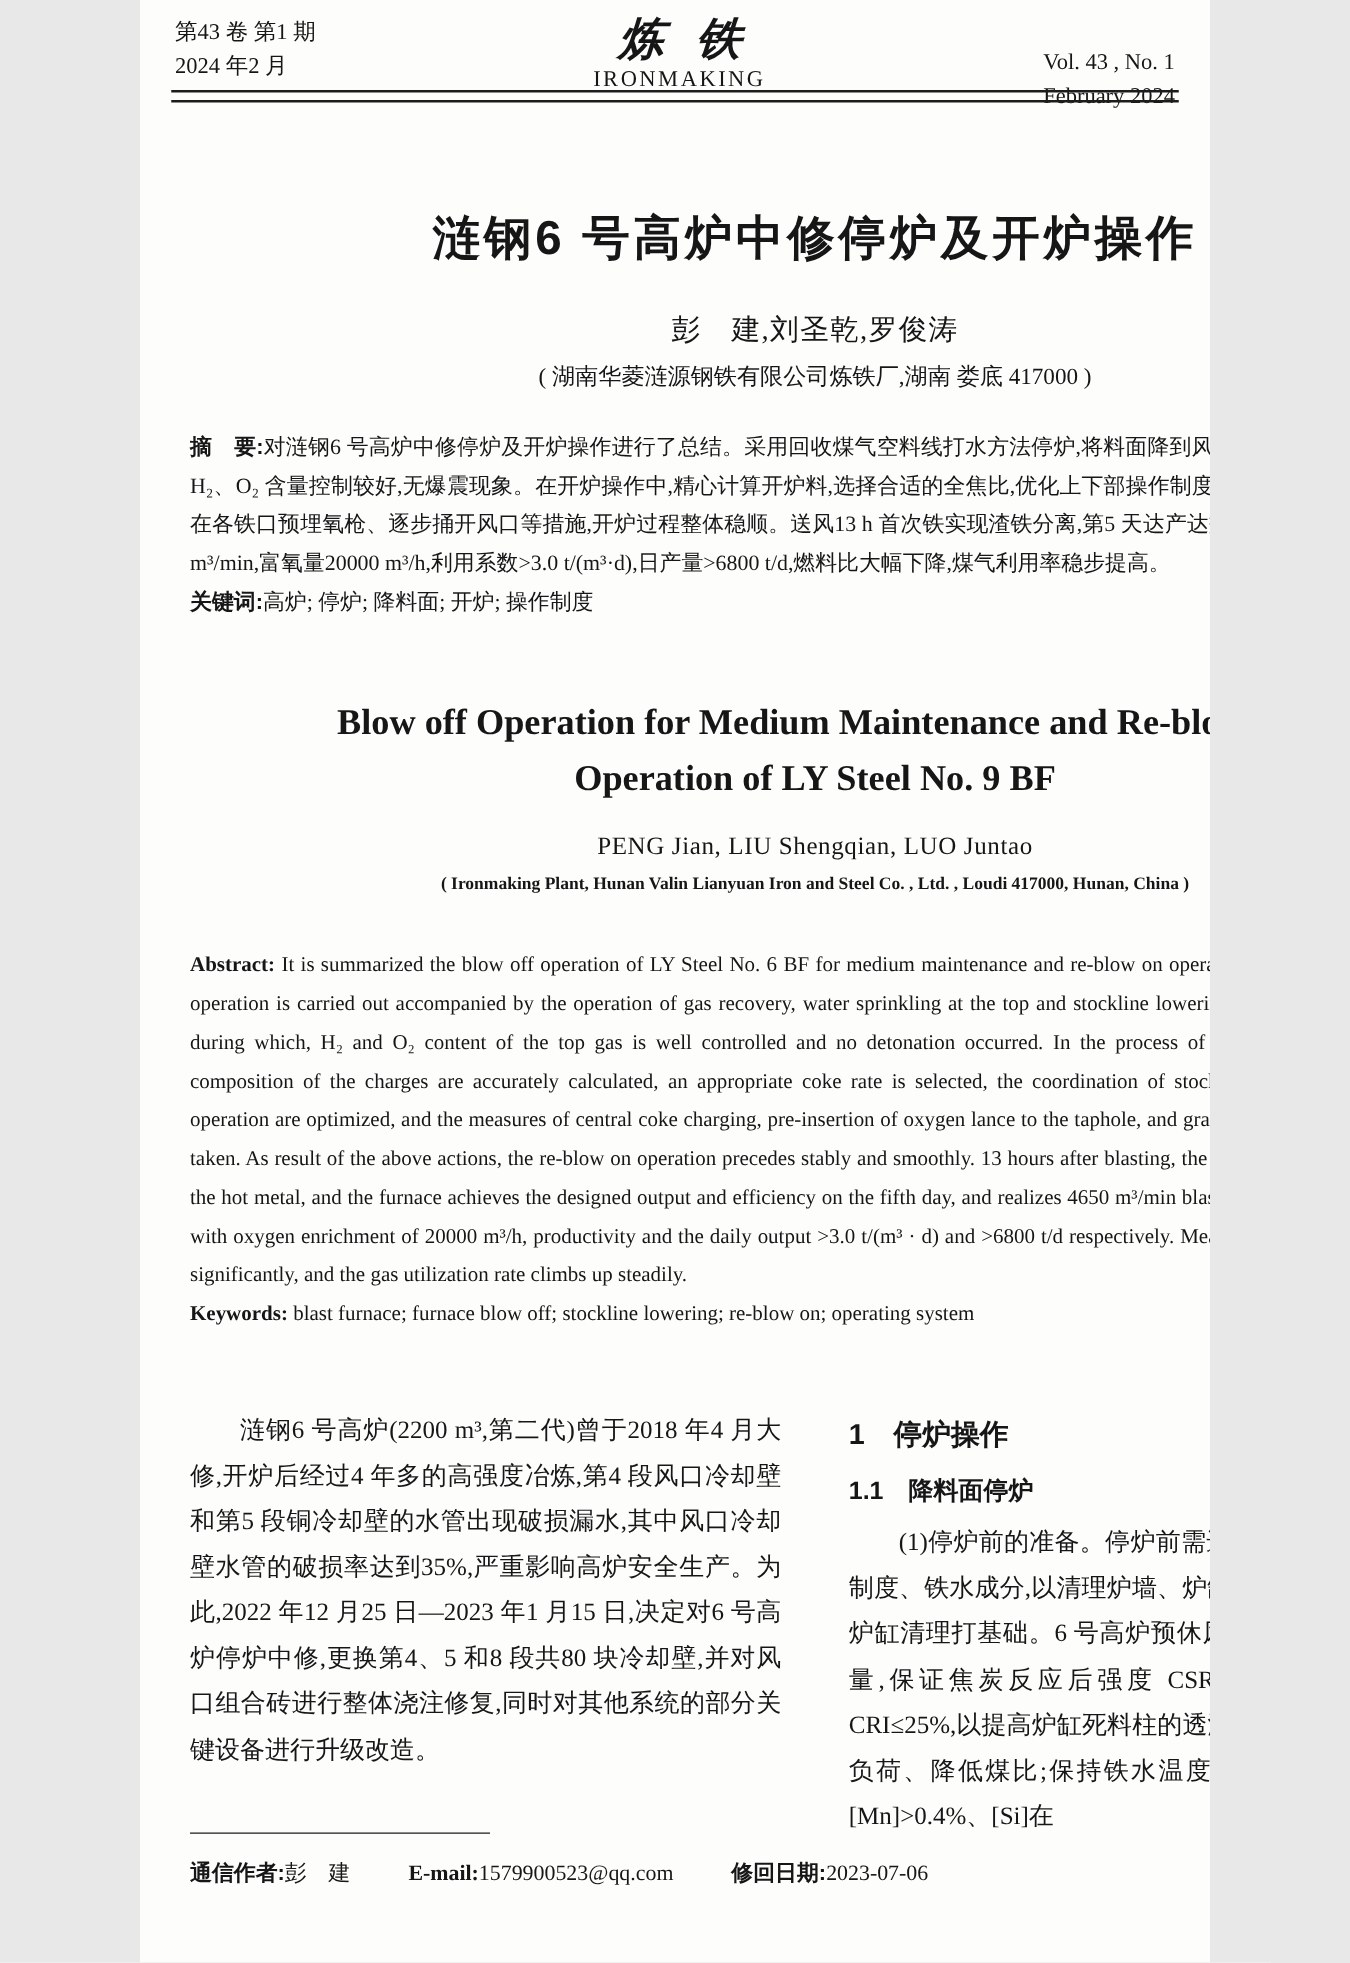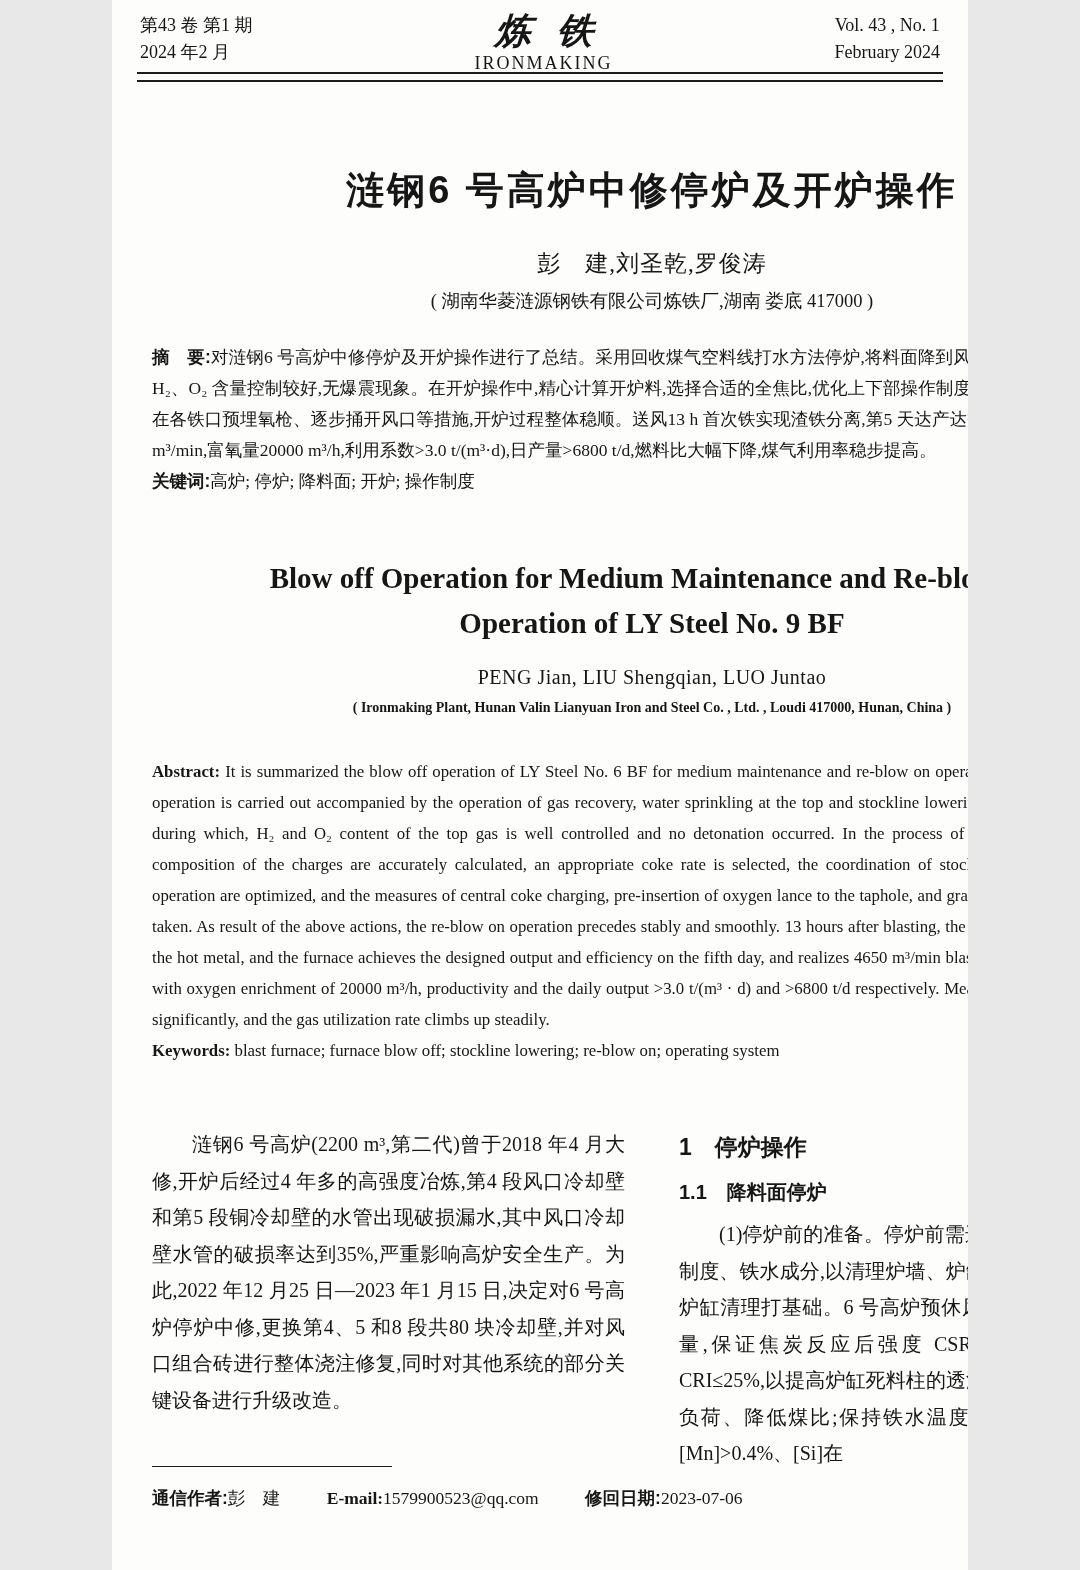--- a/index.html
+++ b/index.html
@@ -12,21 +12,21 @@
     font-family:"Liberation Serif","DejaVu Serif",serif;
     overflow:hidden;
   }
   
   .masthead{
     position:absolute;top:12px;left:28px;right:28px;
     display:flex;justify-content:space-between;align-items:flex-start;
   }
   .mast-left,.mast-right{font-size:18px;line-height:27px;white-space:nowrap;}
   .mast-left{text-align:left;}
-  .mast-right{text-align:center;}
+  .mast-right{text-align:center;margin-top:24px;}
   .mast-center{text-align:center;flex:1;}
   .logo-cn{
     font-size:36px;font-weight:bold;font-style:italic;
     letter-spacing:26px;text-indent:26px;
     transform:skewX(-4deg);
     line-height:38px;
   }
   .logo-en{font-size:18px;letter-spacing:2px;line-height:22px;margin-top:2px;}
   .double-rule{
     position:absolute;top:72px;left:25px;right:25px;height:6px;

